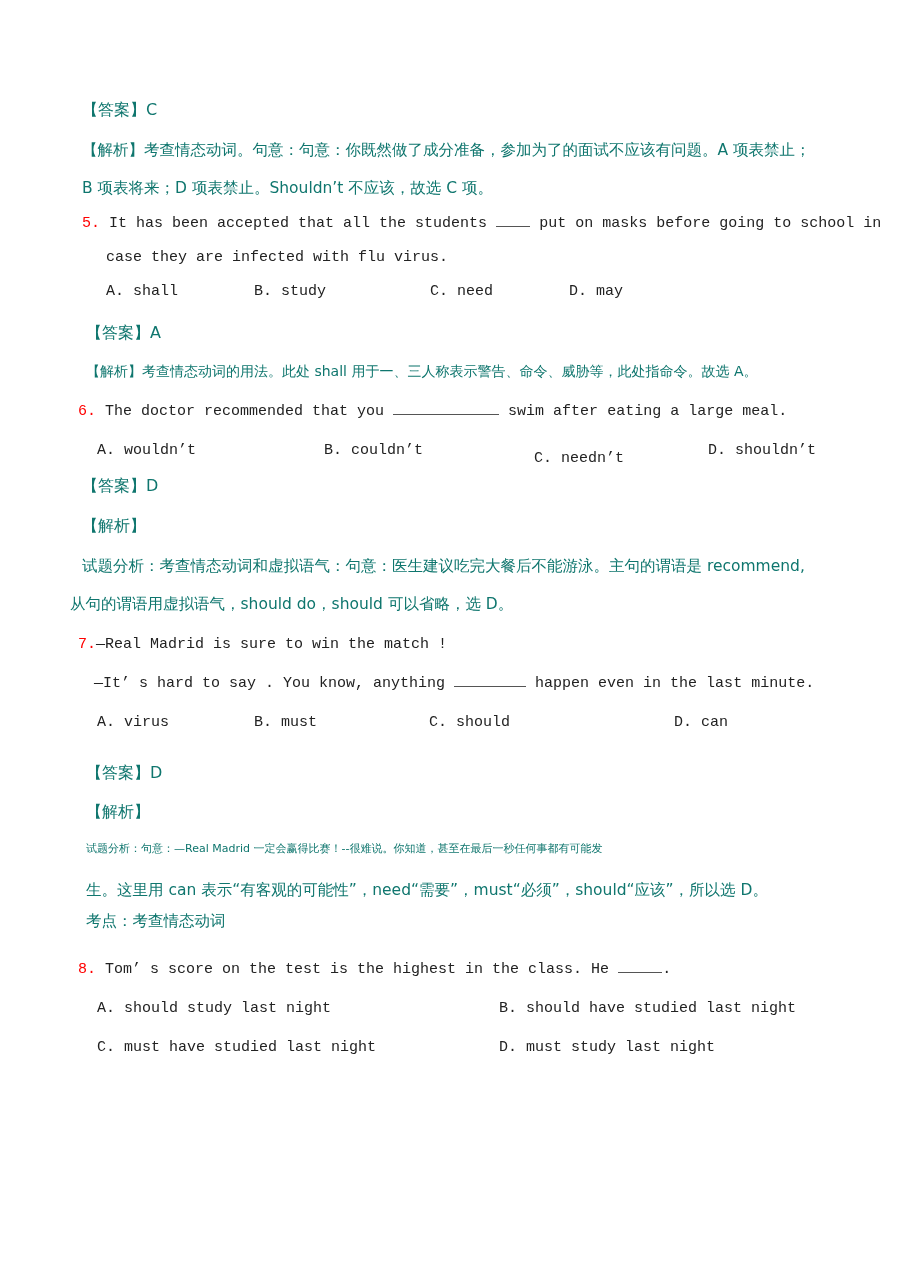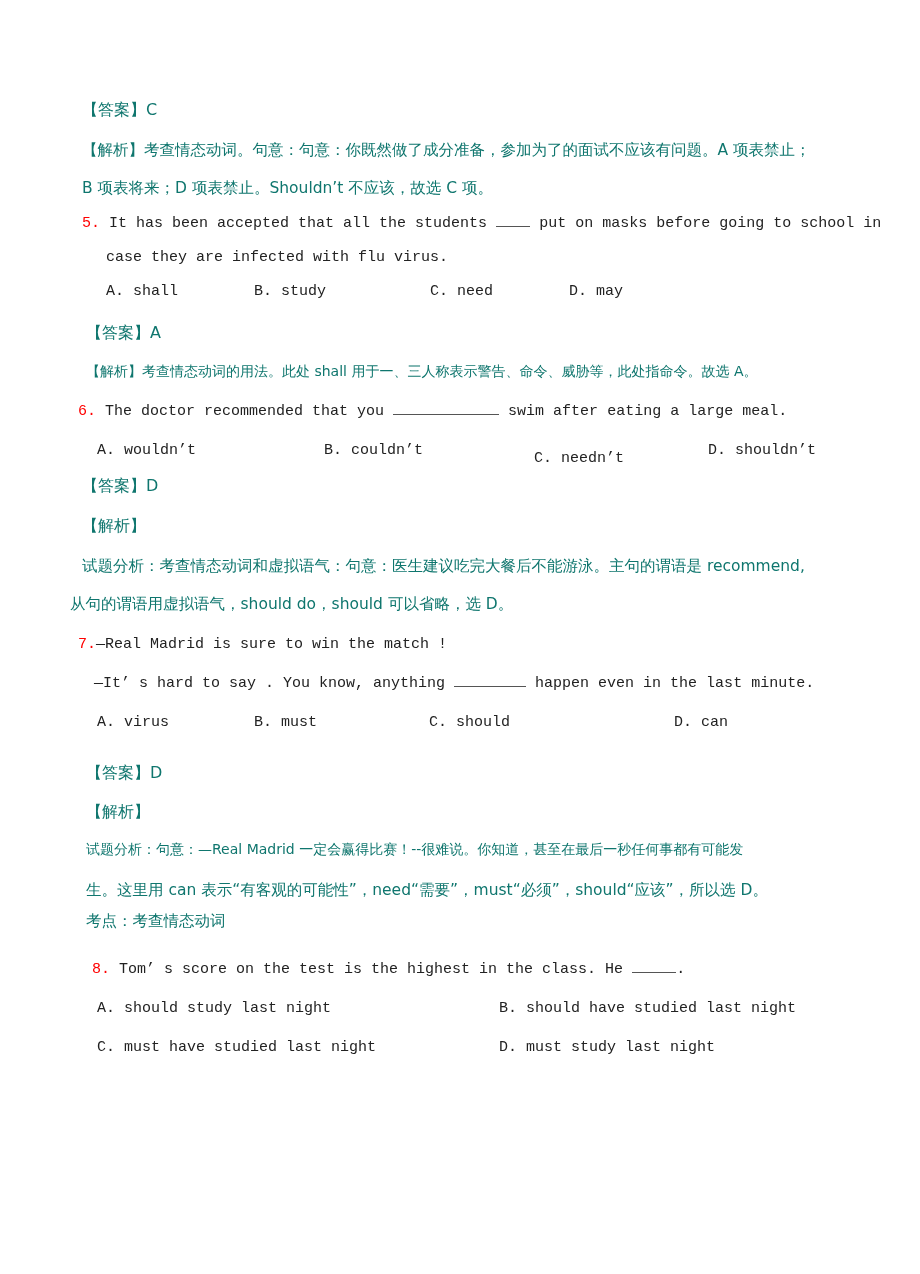--- a/index.html
+++ b/index.html
@@ -65,25 +65,25 @@
   <span>happen even in the last minute.</span>
 </div>
 <div class="abs mono" style="left:97px;top:714px;">A.  virus</div>
 <div class="abs mono" style="left:254px;top:714px;">B.  must</div>
 <div class="abs mono" style="left:429px;top:714px;">C.  should</div>
 <div class="abs mono" style="left:674px;top:714px;">D.  can</div>
 <div class="abs red" style="left:86px;top:763px;">
   <span>【答案】</span><span>D</span>
 </div>
 <div class="abs red" style="left:86px;top:802px;">【解析】</div>
-<div class="abs red" style="left:86px;top:841px;font-size:14px;">试题分析：句意：—Real  Madrid 一定会赢得比赛！--很难说。你知道，甚至在最后一秒任何事都有可能发</div>
+<div class="abs red" style="left:86px;top:841px;font-size:11px;">试题分析：句意：—Real  Madrid 一定会赢得比赛！--很难说。你知道，甚至在最后一秒任何事都有可能发</div>
 <div class="abs red" style="left:86px;top:880px;font-size:15.5px;">生。这里用 can 表示“有客观的可能性”，need“需要”，must“必须”，should“应该”，所以选 D。</div>
 <div class="abs red" style="left:86px;top:911px;font-size:15.5px;">考点：考查情态动词</div>
 
-<div class="abs mono" style="left:92px;top:961px;text-align:right;">
+<div class="abs mono" style="left:78px;top:961px;text-align:right;">
   <span class="qnum">8.</span>
   <span>Tom’ s score on the test is the highest in the class. He</span>
   <span class="blank" style="width:44px;"></span><span>.</span>
 </div>
 <div class="abs mono" style="left:97px;top:1000px;">A.  should study last night</div>
 <div class="abs mono" style="left:499px;top:1000px;">B.  should have studied last night</div>
 <div class="abs mono" style="left:97px;top:1039px;">C.  must have studied last night</div>
 <div class="abs mono" style="left:499px;top:1039px;">D.  must study last night</div>
 
 </body></html>

